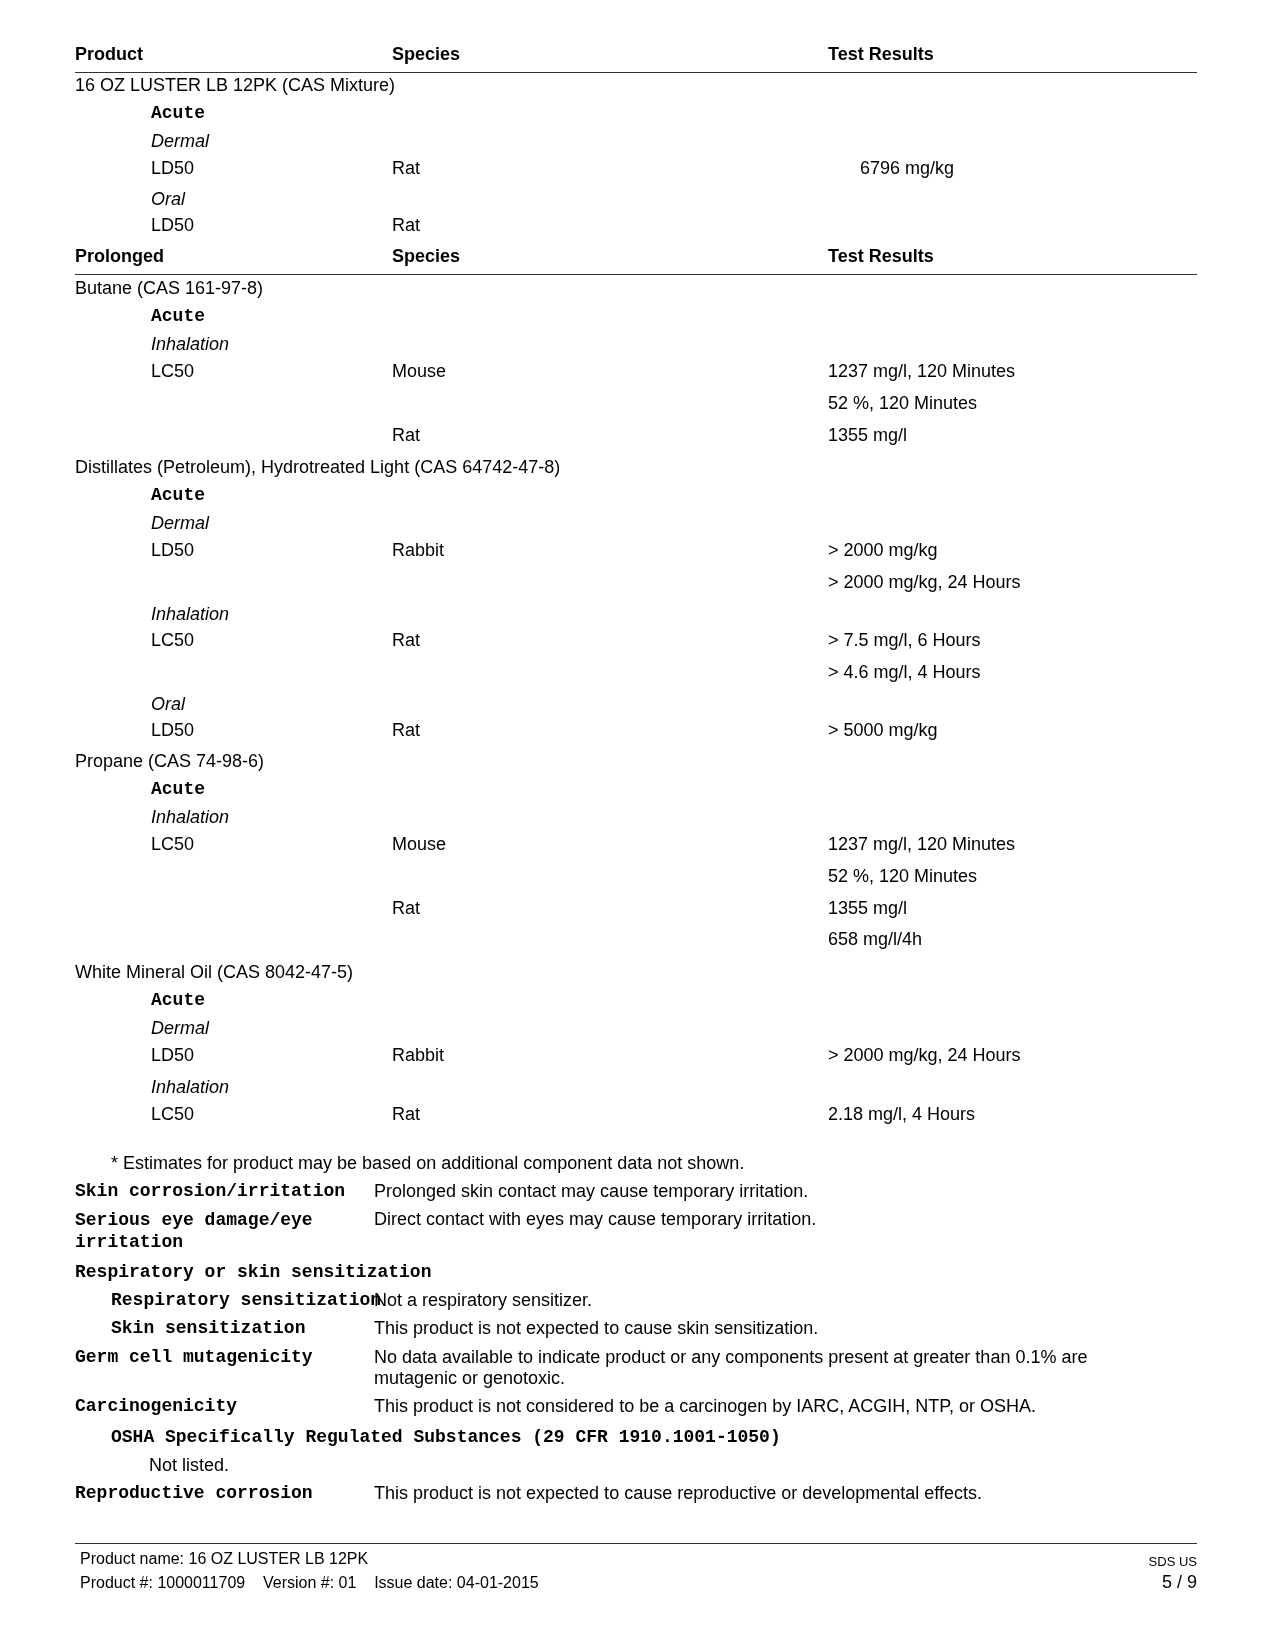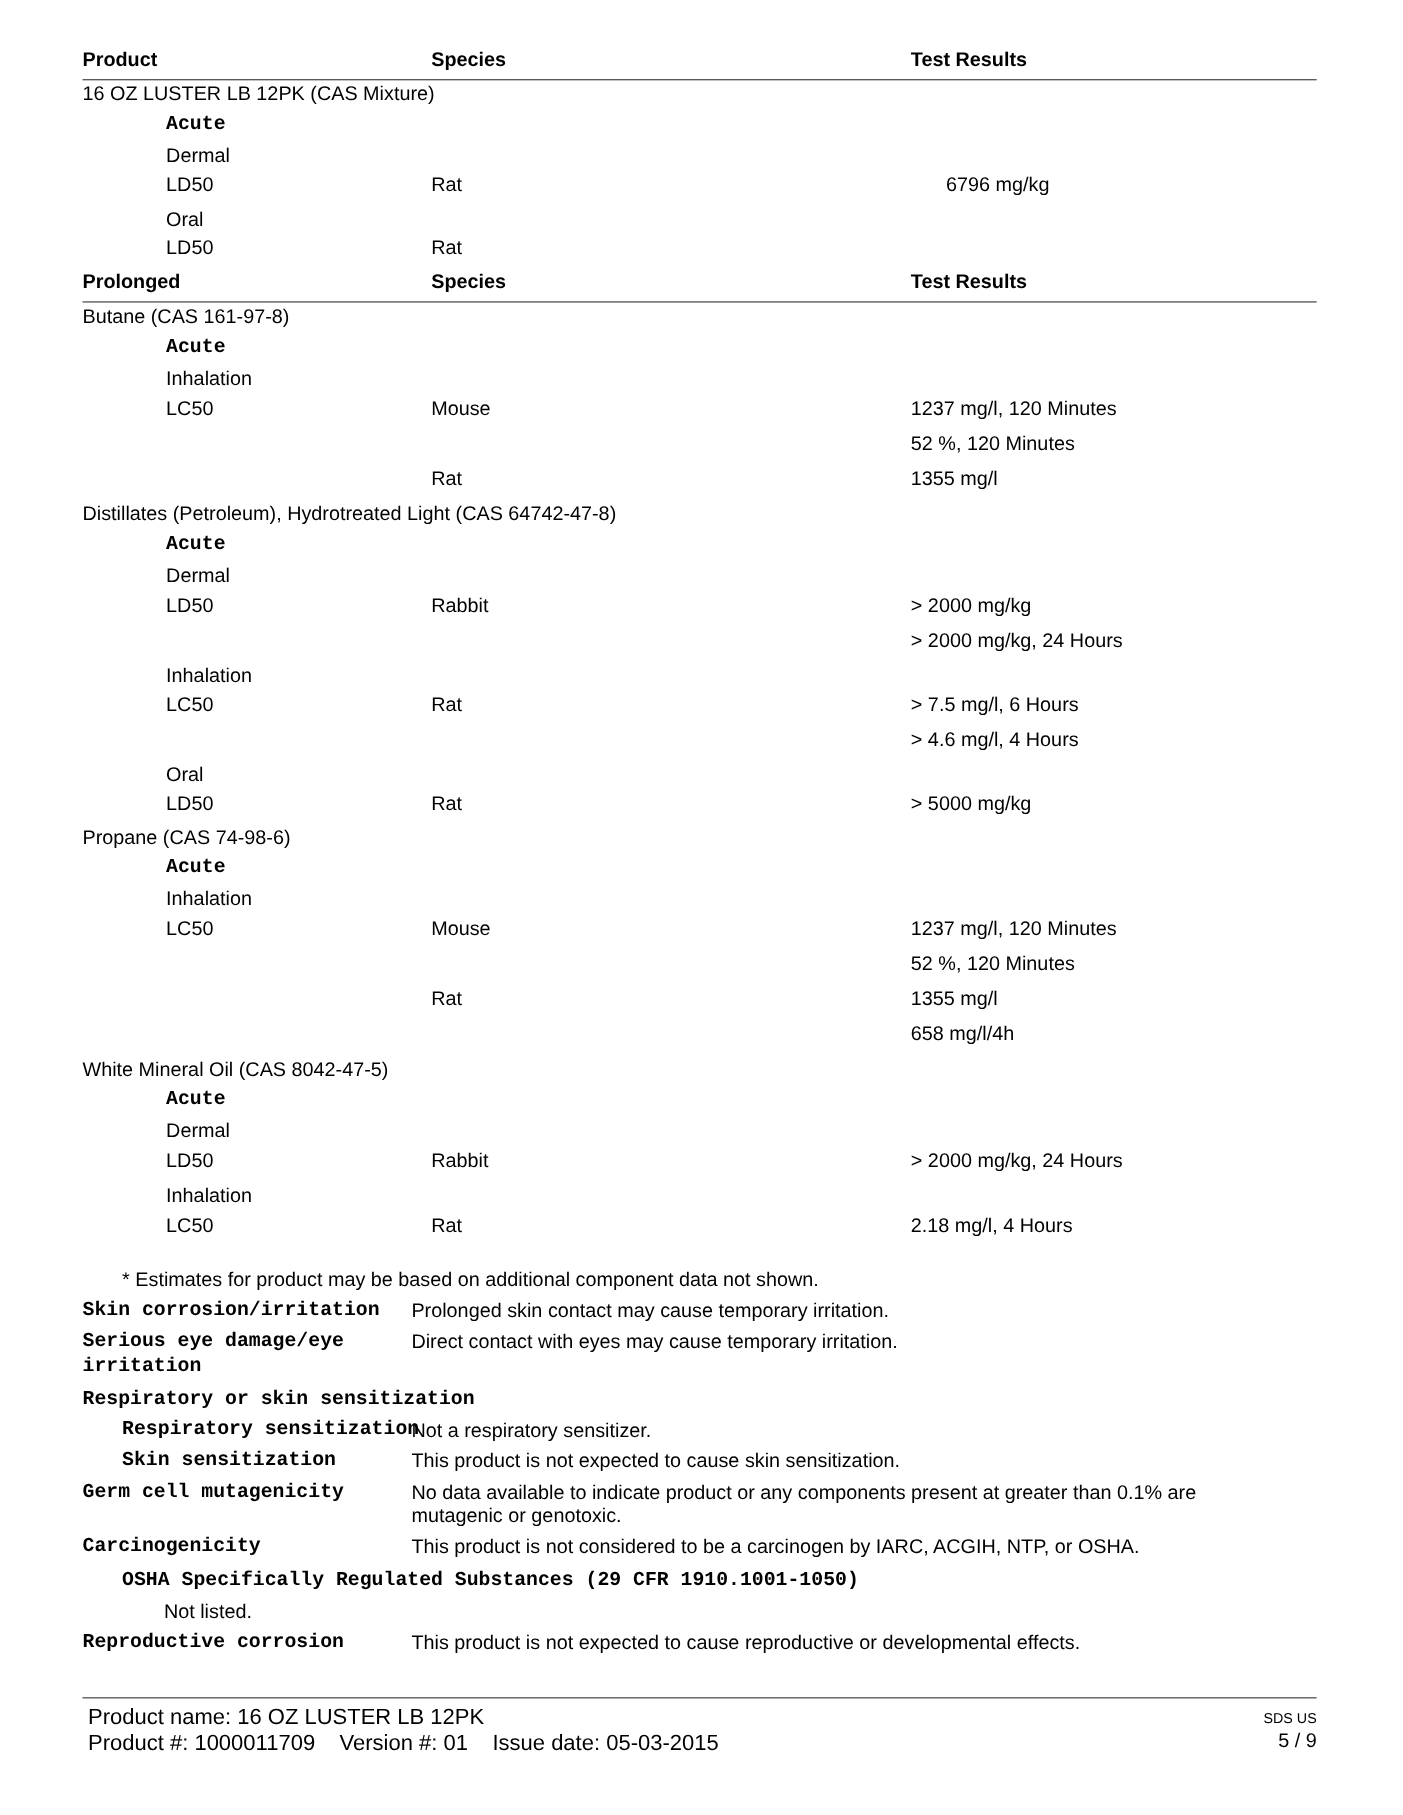--- a/index.html
+++ b/index.html
@@ -1,23 +1,23 @@
 <!DOCTYPE html>
 <html><head>
 <meta charset="utf-8">
 <style>
   html, body { margin: 0; padding: 0; background: #ffffff; }
   body { width: 1275px; height: 1650px; position: relative; font-family: "Liberation Sans", sans-serif; color: #000; font-size: 18px; }
   .abs { position: absolute; white-space: nowrap; }
   .hdr { font-weight: bold; }
-  .it { }
+  .it { font-style: italic; }
   .b { font-weight: bold; font-family: Liberation Mono, monospace; }
   .rule { position: absolute; left: 75px; width: 1122px; height: 0; border-top: 1.5px solid #333; }
   .wrap { white-space: normal; }
-  .foot { font-size: 20px; }
+  .foot { font-size: 16px; }
 </style>
 </head>
 <body>
 
 <div class="abs hdr" style="left:75px;top:44px">Product</div>
 <div class="abs hdr" style="left:392px;top:44px">Species</div>
 <div class="abs hdr" style="left:828px;top:44px">Test Results</div>
 <div class="rule" style="top:72px"></div>
 
 <div class="abs" style="left:75px;top:75px">16 OZ LUSTER LB 12PK (CAS Mixture)</div>
@@ -105,15 +105,15 @@
 <div class="abs" style="left:374px;top:1396px">This product is not considered to be a carcinogen by IARC, ACGIH, NTP, or OSHA.</div>
 
 <div class="abs b" style="left:111px;top:1427px">OSHA Specifically Regulated Substances (29 CFR 1910.1001-1050)</div>
 <div class="abs" style="left:149px;top:1455px">Not listed.</div>
 
 <div class="abs b" style="left:75px;top:1483px">Reproductive corrosion</div>
 <div class="abs" style="left:374px;top:1483px">This product is not expected to cause reproductive or developmental effects.</div>
 
 <div class="rule" style="top:1543px"></div>
 <div class="abs foot" style="left:80px;top:1550px">Product name:  16 OZ LUSTER LB 12PK</div>
-<div class="abs foot" style="left:80px;top:1574px;white-space:pre">Product #: 1000011709    Version #: 01    Issue date: 05-03-2015</div>
+<div class="abs foot" style="left:80px;top:1574px;white-space:pre">Product #: 1000011709    Version #: 01    Issue date: 04-01-2015</div>
 <div class="abs" style="right:78px;top:1554px;font-size:13px">SDS US</div>
 <div class="abs" style="right:78px;top:1572px;font-size:18px">5 / 9</div>
 
 </body></html>

